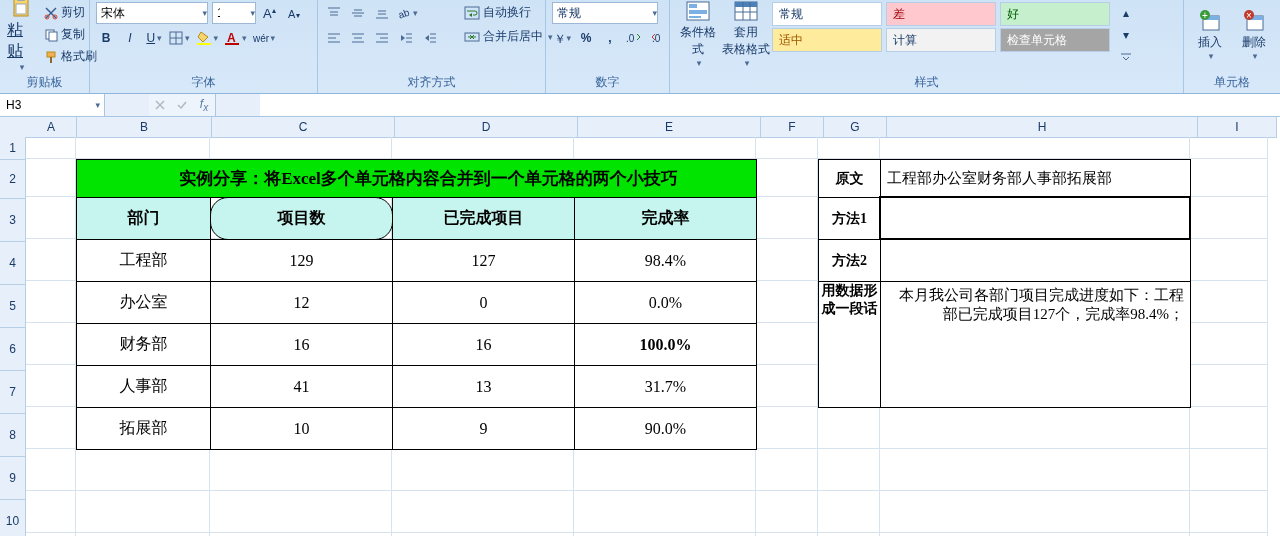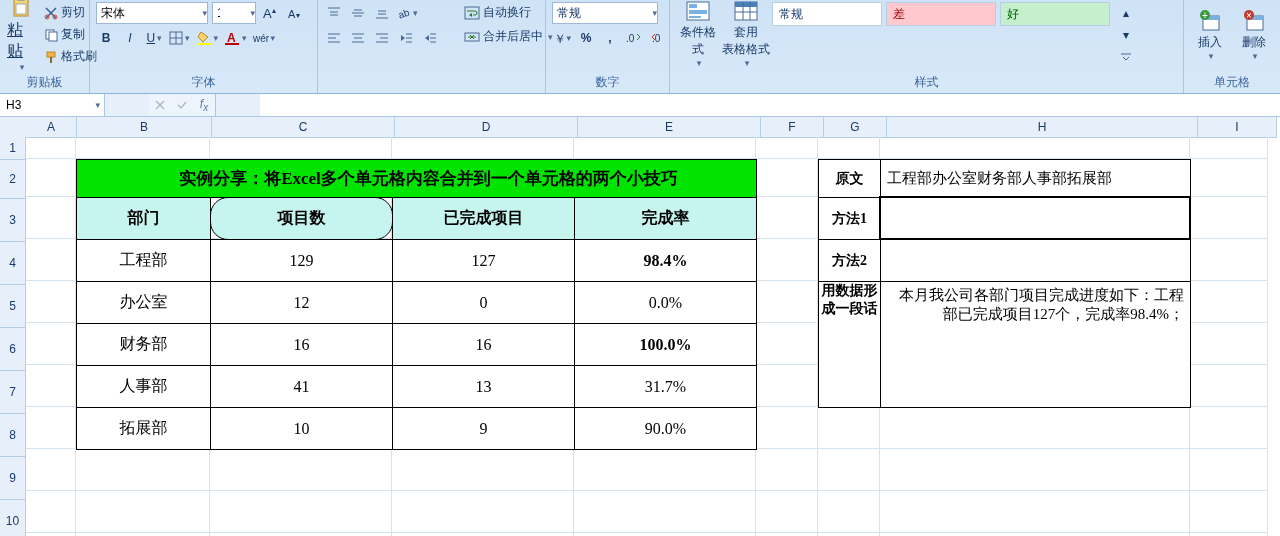--- a/index.html
+++ b/index.html
@@ -262,20 +262,21 @@
                 <rect x="1" y="3" width="14" height="8" fill="none" stroke="#4b6a94"></rect>
                 <path d="M4 7 h3 M9 7 h3" stroke="#2a7a2a"></path>
                 <path d="M6 5 l2 2 l-2 2 M10 5 l-2 2 l2 2" fill="none" stroke="#2a7a2a"></path>
               </svg>
             </span>
           <span>合并后居中</span>
             <span class="caret">▾</span>
         </div>
       </div>
     </div>
+    <div class="label">对齐方式</div>
   </div>
 
   <div class="rgroup" style="width:124px;">
     <div class="rcol" style="gap:3px;">
       <div class="rrow">
         <div class="fontbox" style="width:104px;">
           <span style="padding:0 4px;">常规</span>
           <span class="caret" style="margin-left:auto;">▾</span>
         </div>
       </div>
@@ -335,20 +336,25 @@
           </span>
         <span style="font-size:12px;text-align:center;white-space:pre;">套用
 表格格式</span>
           <span class="caret">▾</span>
       </div>
       <div class="rcol" style="gap:2px;">
         <div class="rrow">
           <div class="stylecell">常规</div>
           <div class="stylecell sc-bad">差</div>
           <div class="stylecell sc-good">好</div>
+        </div>
+        <div class="rrow">
+          <div class="stylecell sc-neutral">适中</div>
+          <div class="stylecell sc-calc">计算</div>
+          <div class="stylecell sc-check">检查单元格</div>
         </div>
       </div>
       <div class="rcol" style="justify-content:center;gap:0;margin-left:2px;">
         <span class="ribtn">▴</span>
         <span class="ribtn">▾</span>
         <span class="ribtn">
             <svg width="10" height="8">
               <line x1="0" y1="1" x2="10" y2="1" stroke="#4b6a94"></line>
               <path d="M2 4 l3 3 l3 -3" fill="none" stroke="#4b6a94"></path>
             </svg>
@@ -538,21 +544,21 @@
       <div class="cell" style="left: 854px; top: 396px; width: 310px; height: 22px;"></div>
       <div class="cell" style="left: 1164px; top: 396px; width: 78px; height: 22px;"></div>
       <div class="ovcell ovtitle" style="left: 50px; top: 22px; width: 681px; height: 39px; padding-left: 24px;">实例分享：将Excel多个单元格内容合并到一个单元格的两个小技巧</div>
       <div class="ovcell ovhead" style="left: 50px; top: 60px; width: 135px; height: 43px;">部门</div>
       <div class="ovcell ovhead" style="left: 184px; top: 60px; width: 183px; height: 43px; border-radius: 18px;">项目数</div>
       <div class="ovcell ovhead" style="left: 366px; top: 60px; width: 183px; height: 43px;">已完成项目</div>
       <div class="ovcell ovhead" style="left: 548px; top: 60px; width: 183px; height: 43px;">完成率</div>
       <div class="ovcell" style="left: 50px; top: 102px; width: 135px; height: 43px;">工程部</div>
       <div class="ovcell" style="left: 184px; top: 102px; width: 183px; height: 43px;">129</div>
       <div class="ovcell" style="left: 366px; top: 102px; width: 183px; height: 43px;">127</div>
-      <div class="ovcell" style="left: 548px; top: 102px; width: 183px; height: 43px; font-weight: bold;">98.4%</div>
+      <div class="ovcell" style="left: 548px; top: 102px; width: 183px; height: 43px;">98.4%</div>
       <div class="ovcell" style="left: 50px; top: 144px; width: 135px; height: 43px;">办公室</div>
       <div class="ovcell" style="left: 184px; top: 144px; width: 183px; height: 43px;">12</div>
       <div class="ovcell" style="left: 366px; top: 144px; width: 183px; height: 43px;">0</div>
       <div class="ovcell" style="left: 548px; top: 144px; width: 183px; height: 43px;">0.0%</div>
       <div class="ovcell" style="left: 50px; top: 186px; width: 135px; height: 43px;">财务部</div>
       <div class="ovcell" style="left: 184px; top: 186px; width: 183px; height: 43px;">16</div>
       <div class="ovcell" style="left: 366px; top: 186px; width: 183px; height: 43px;">16</div>
       <div class="ovcell" style="left: 548px; top: 186px; width: 183px; height: 43px; font-weight: bold;">100.0%</div>
       <div class="ovcell" style="left: 50px; top: 228px; width: 135px; height: 43px;">人事部</div>
       <div class="ovcell" style="left: 184px; top: 228px; width: 183px; height: 43px;">41</div>

